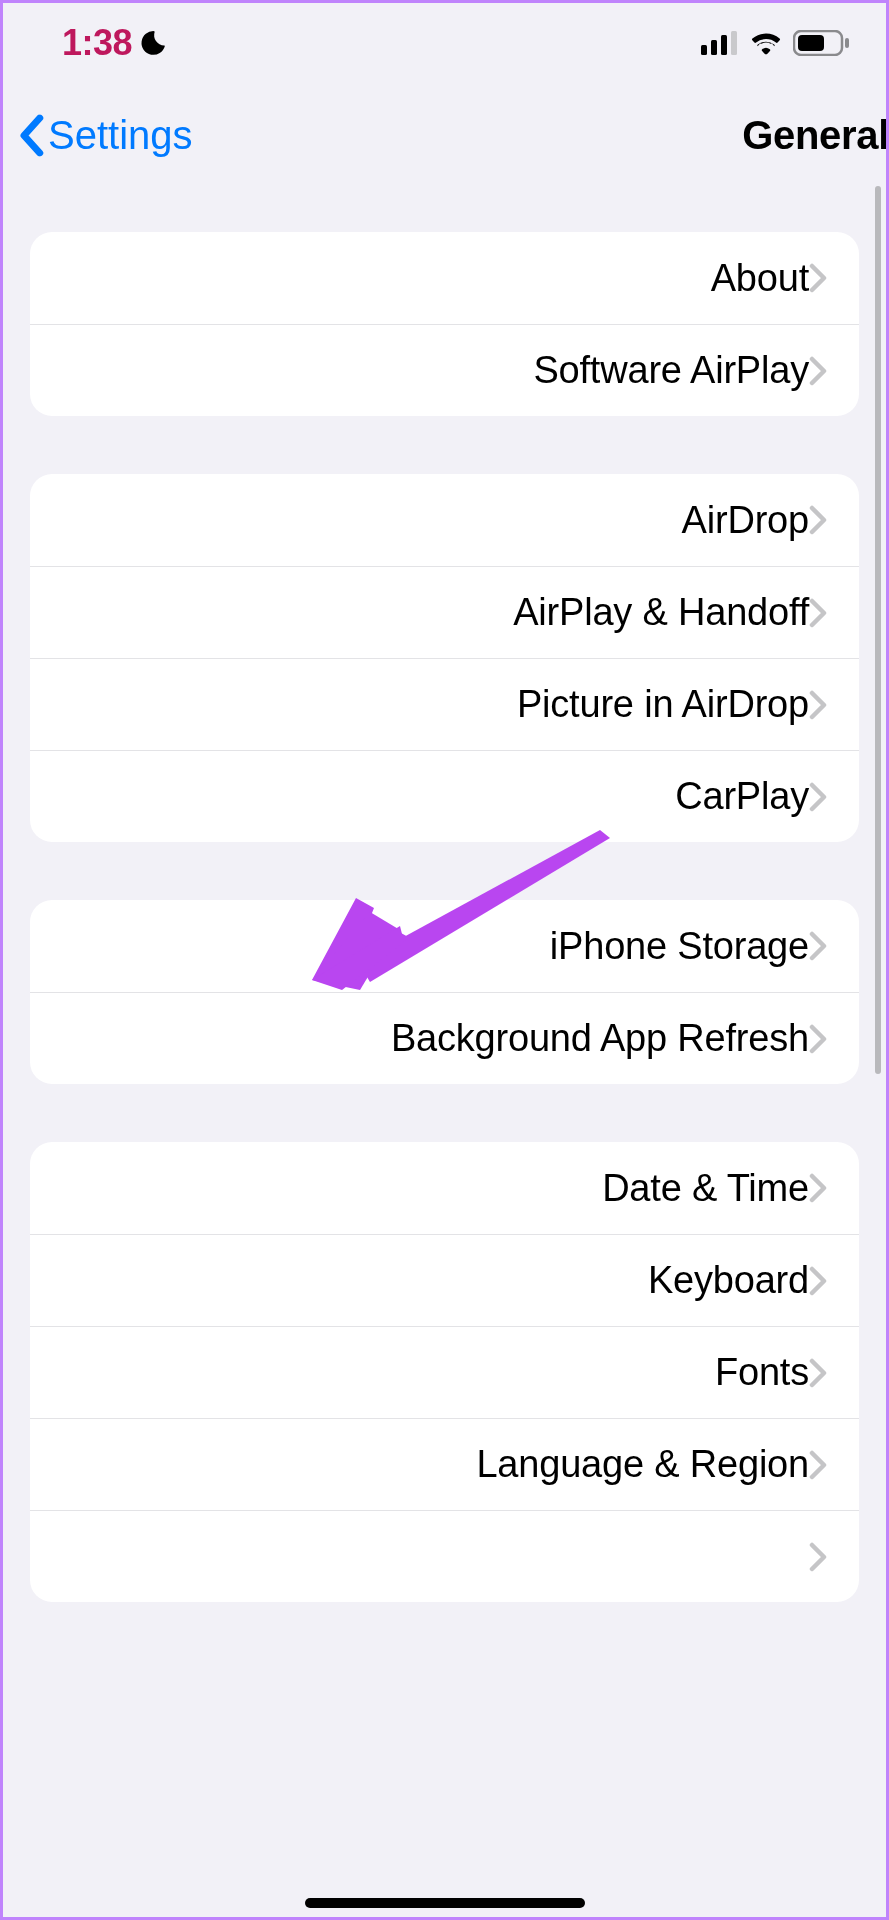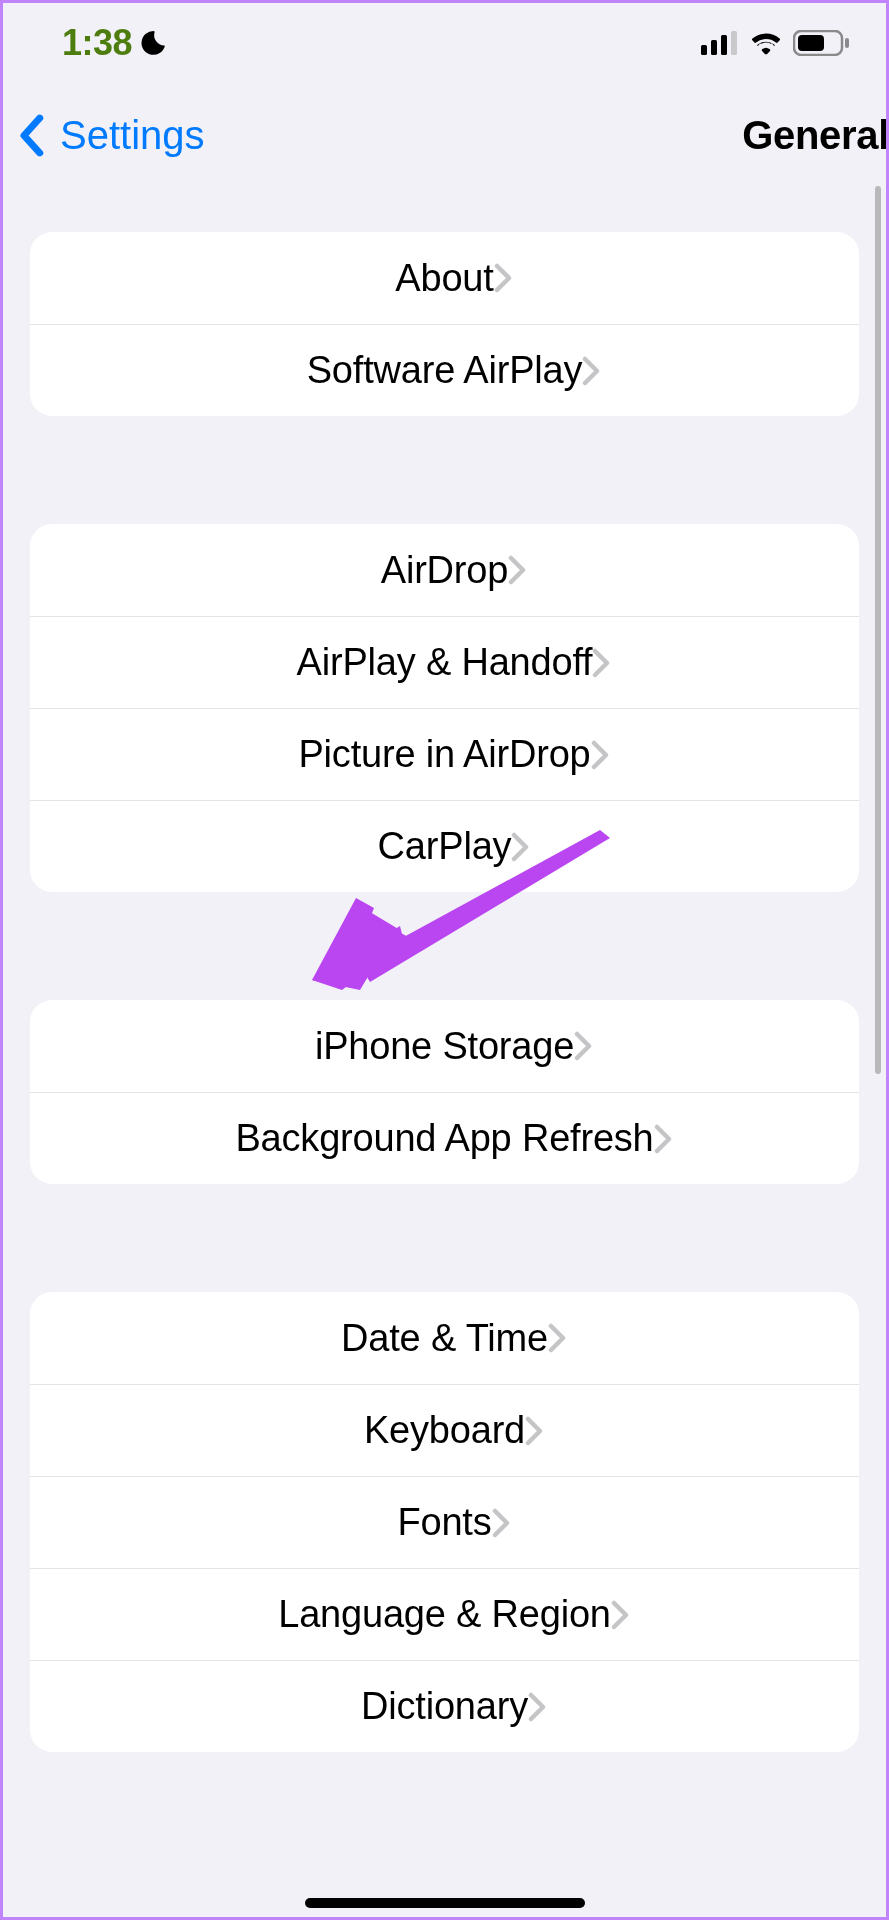--- a/index.html
+++ b/index.html
@@ -32,21 +32,21 @@
     justify-content: space-between;
     padding: 6px 38px 0 62px;
   }
   .status-left {
     display: flex;
     align-items: center;
     gap: 6px;
     font-weight: 600;
     font-size: 36px;
     letter-spacing: -0.5px;
-    color: #4d7c0f;
+    color: #be185d;
   }
   .status-right {
     display: flex;
     align-items: center;
     gap: 10px;
   }
   .moon-icon svg { display:block; }
   .signal-icon, .wifi-icon, .battery-icon { display:flex; align-items:center; }
 
   
@@ -56,21 +56,21 @@
     display:flex;
     align-items:center;
   }
   .back-button {
     position: absolute;
     left: 18px;
     top: 50%;
     transform: translateY(-50%);
     display: flex;
     align-items: center;
-    gap: 16px;
+    gap: 4px;
     color: #007aff;
     font-size: 40px;
     font-weight: 400;
     cursor: pointer;
   }
   .back-chevron svg { display:block; }
   .nav-title {
     width:100%;
     text-align: right;
     font-size: 40px;
@@ -85,28 +85,28 @@
     top: 190px;
     left: 0;
     right: 0;
     bottom: 0;
     overflow: hidden;
     padding: 0 30px;
   }
   .group {
     background: #fff;
     border-radius: 22px;
-    margin-top: 108px;
+    margin-top: 58px;
     overflow: hidden;
   }
   .group.first { margin-top: 42px; }
   .row {
     display: flex;
     align-items: center;
-    justify-content: center;
+    justify-content: flex-end;
     padding: 0 32px 0 50px;
     height: 92px;
     cursor: pointer;
   }
   .row + .row {
     border-top: 1px solid #e3e3e6;
   }
   .row-label {
     font-size: 38px;
     color: #000;
@@ -302,21 +302,20 @@
     </div>
     <div class="row">
       <span class="row-label">Language &amp; Region</span>
       <span class="chevron">
         <svg width="18" height="30" viewBox="0 0 12 20" fill="none">
             <path d="M2 2 L10 10 L2 18" stroke="#c5c5c7" stroke-width="3" stroke-linecap="round" stroke-linejoin="round"></path>
           </svg>
       </span>
     </div>
     <div class="row">
-      <span class="row-label">Dictionary</span>
       <span class="chevron">
         <svg width="18" height="30" viewBox="0 0 12 20" fill="none">
             <path d="M2 2 L10 10 L2 18" stroke="#c5c5c7" stroke-width="3" stroke-linecap="round" stroke-linejoin="round"></path>
           </svg>
       </span>
     </div>
   </div>
 
 </div>
 

